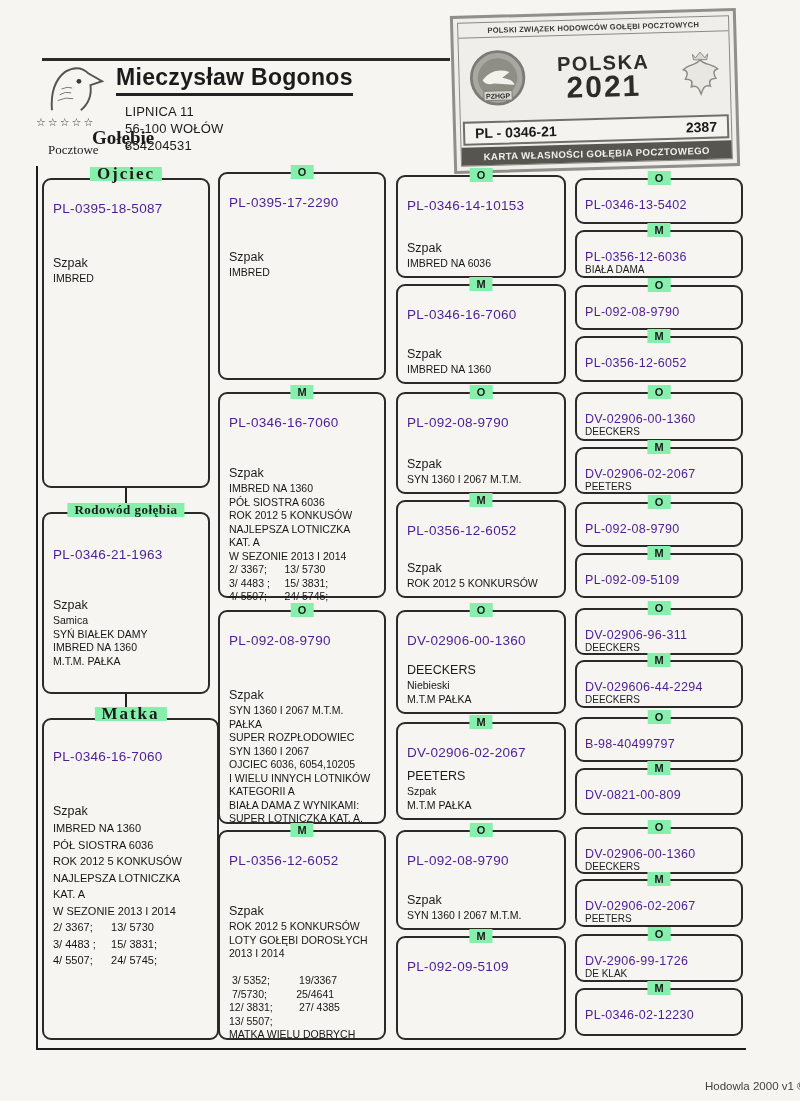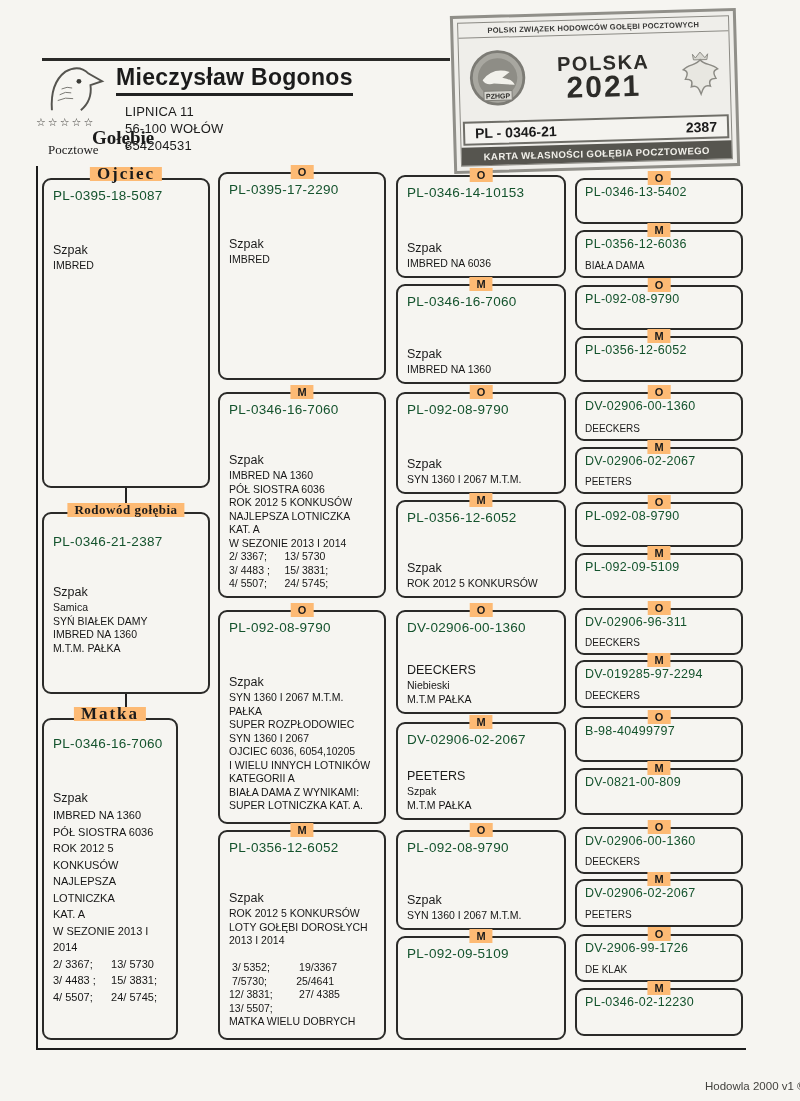--- a/index.html
+++ b/index.html
@@ -28,25 +28,25 @@
               margin:0 2px 2px 2px;padding:2px 10px;font-weight:bold;font-size:14px;background:#f4f3ef;}
   .stamp-title{background:#56554f;color:#f0efe9;font-size:9.6px;font-weight:bold;text-align:center;
                padding:4px 0 3px;letter-spacing:.4px;}
   
   .frame-left{position:absolute;left:36px;top:166px;width:2px;height:884px;background:#1c1c1c;}
   .frame-bottom{position:absolute;left:36px;top:1048px;width:710px;height:2px;background:#1c1c1c;}
   .conn{position:absolute;width:2px;background:#222;}
   
   .pbox{position:absolute;border:2px solid #2a2a28;border-radius:9px;box-sizing:border-box;
         padding:8px 9px 6px;display:flex;flex-direction:column;background:transparent;}
-  .tag{position:absolute;top:-9px;left:50%;transform:translateX(-50%);background:#fdba74;
+  .tag{position:absolute;top:-9px;left:50%;transform:translateX(-50%);background:#86efac;
        padding:0 7px;font-weight:bold;font-size:11px;line-height:14px;white-space:nowrap;}
   .title-lg{font-size:17px;font-family:"Liberation Serif",serif;top:-13px;letter-spacing:2px;}
   .title-md{font-size:13px;font-family:"Liberation Serif",serif;top:-11px;letter-spacing:.5px;}
-  .ring{font-size:13.5px;letter-spacing:.3px;color:#14532d;}
+  .ring{font-size:13.5px;letter-spacing:.3px;color:#4c1d95;margin-top:13px;}
   .g4 .ring{font-size:12.5px;}
   .body{display:block;}
   .mt40{margin-top:40px;} .mt36{margin-top:36px;} .mta{margin-top:auto;}
   .pt20{padding-top:20px;} .pt16{padding-top:16px;}
   .pname{font-size:12.5px;margin-bottom:2px;}
   .g4 .pname{font-size:10px;margin-bottom:0;}
   .notes{font-size:10.5px;line-height:13.5px;white-space:pre-wrap;color:#161616;}
   .notes.wide{font-size:11px;line-height:16.5px;}
   
   .footer-credit{position:absolute;left:697px;top:1080px;font-size:11.5px;color:#44433f;white-space:nowrap;margin-left:8px;}
@@ -109,31 +109,31 @@
     <span class="tag title-lg">Ojciec</span>
     <div class="ring">PL-0395-18-5087</div>
     <div class="body mt40">
       <div class="pname">Szpak</div>
       <div class="notes">IMBRED</div>
     </div>
   </div>
 
   <div class="pbox pt20" style="left:42px;top:512px;width:168px;height:182px">
     <span class="tag title-md">Rodowód gołębia</span>
-    <div class="ring">PL-0346-21-2387</div>
+    <div class="ring">PL-0346-21-1963</div>
     <div class="body mt36">
       <div class="pname">Szpak</div>
       <div class="notes">Samica
 SYŃ BIAŁEK DAMY
 IMBRED NA 1360
 M.T.M. PAŁKA</div>
     </div>
   </div>
 
-  <div class="pbox pt16" style="left:42px;top:718px;width:136px;height:322px">
+  <div class="pbox pt16" style="left:42px;top:718px;width:177px;height:322px">
     <span class="tag title-lg">Matka</span>
     <div class="ring">PL-0346-16-7060</div>
     <div class="body mt40">
       <div class="pname">Szpak</div>
       <div class="notes wide">IMBRED NA 1360
 PÓŁ SIOSTRA 6036
 ROK 2012 5 KONKUSÓW
 NAJLEPSZA LOTNICZKA
 KAT. A
 W SEZONIE 2013 I 2014
@@ -340,21 +340,21 @@
   <div class="pbox g4" style="left:575px;top:608px;width:168px;height:47px;padding:5px 8px">
     <span class="tag">O</span>
     <div class="ring">DV-02906-96-311</div>
     <div class="body mta">
       <div class="pname">DEECKERS</div>
     </div>
   </div>
 
   <div class="pbox g4" style="left:575px;top:660px;width:168px;height:48px;padding:5px 8px">
     <span class="tag">M</span>
-    <div class="ring">DV-019285-97-2294</div>
+    <div class="ring">DV-029606-44-2294</div>
     <div class="body mta">
       <div class="pname">DEECKERS</div>
     </div>
   </div>
 
   <div class="pbox g4" style="left:575px;top:717px;width:168px;height:45px;padding:5px 8px">
     <span class="tag">O</span>
     <div class="ring">B-98-40499797</div>
     <div class="body mta">
       <div class="pname"></div>

